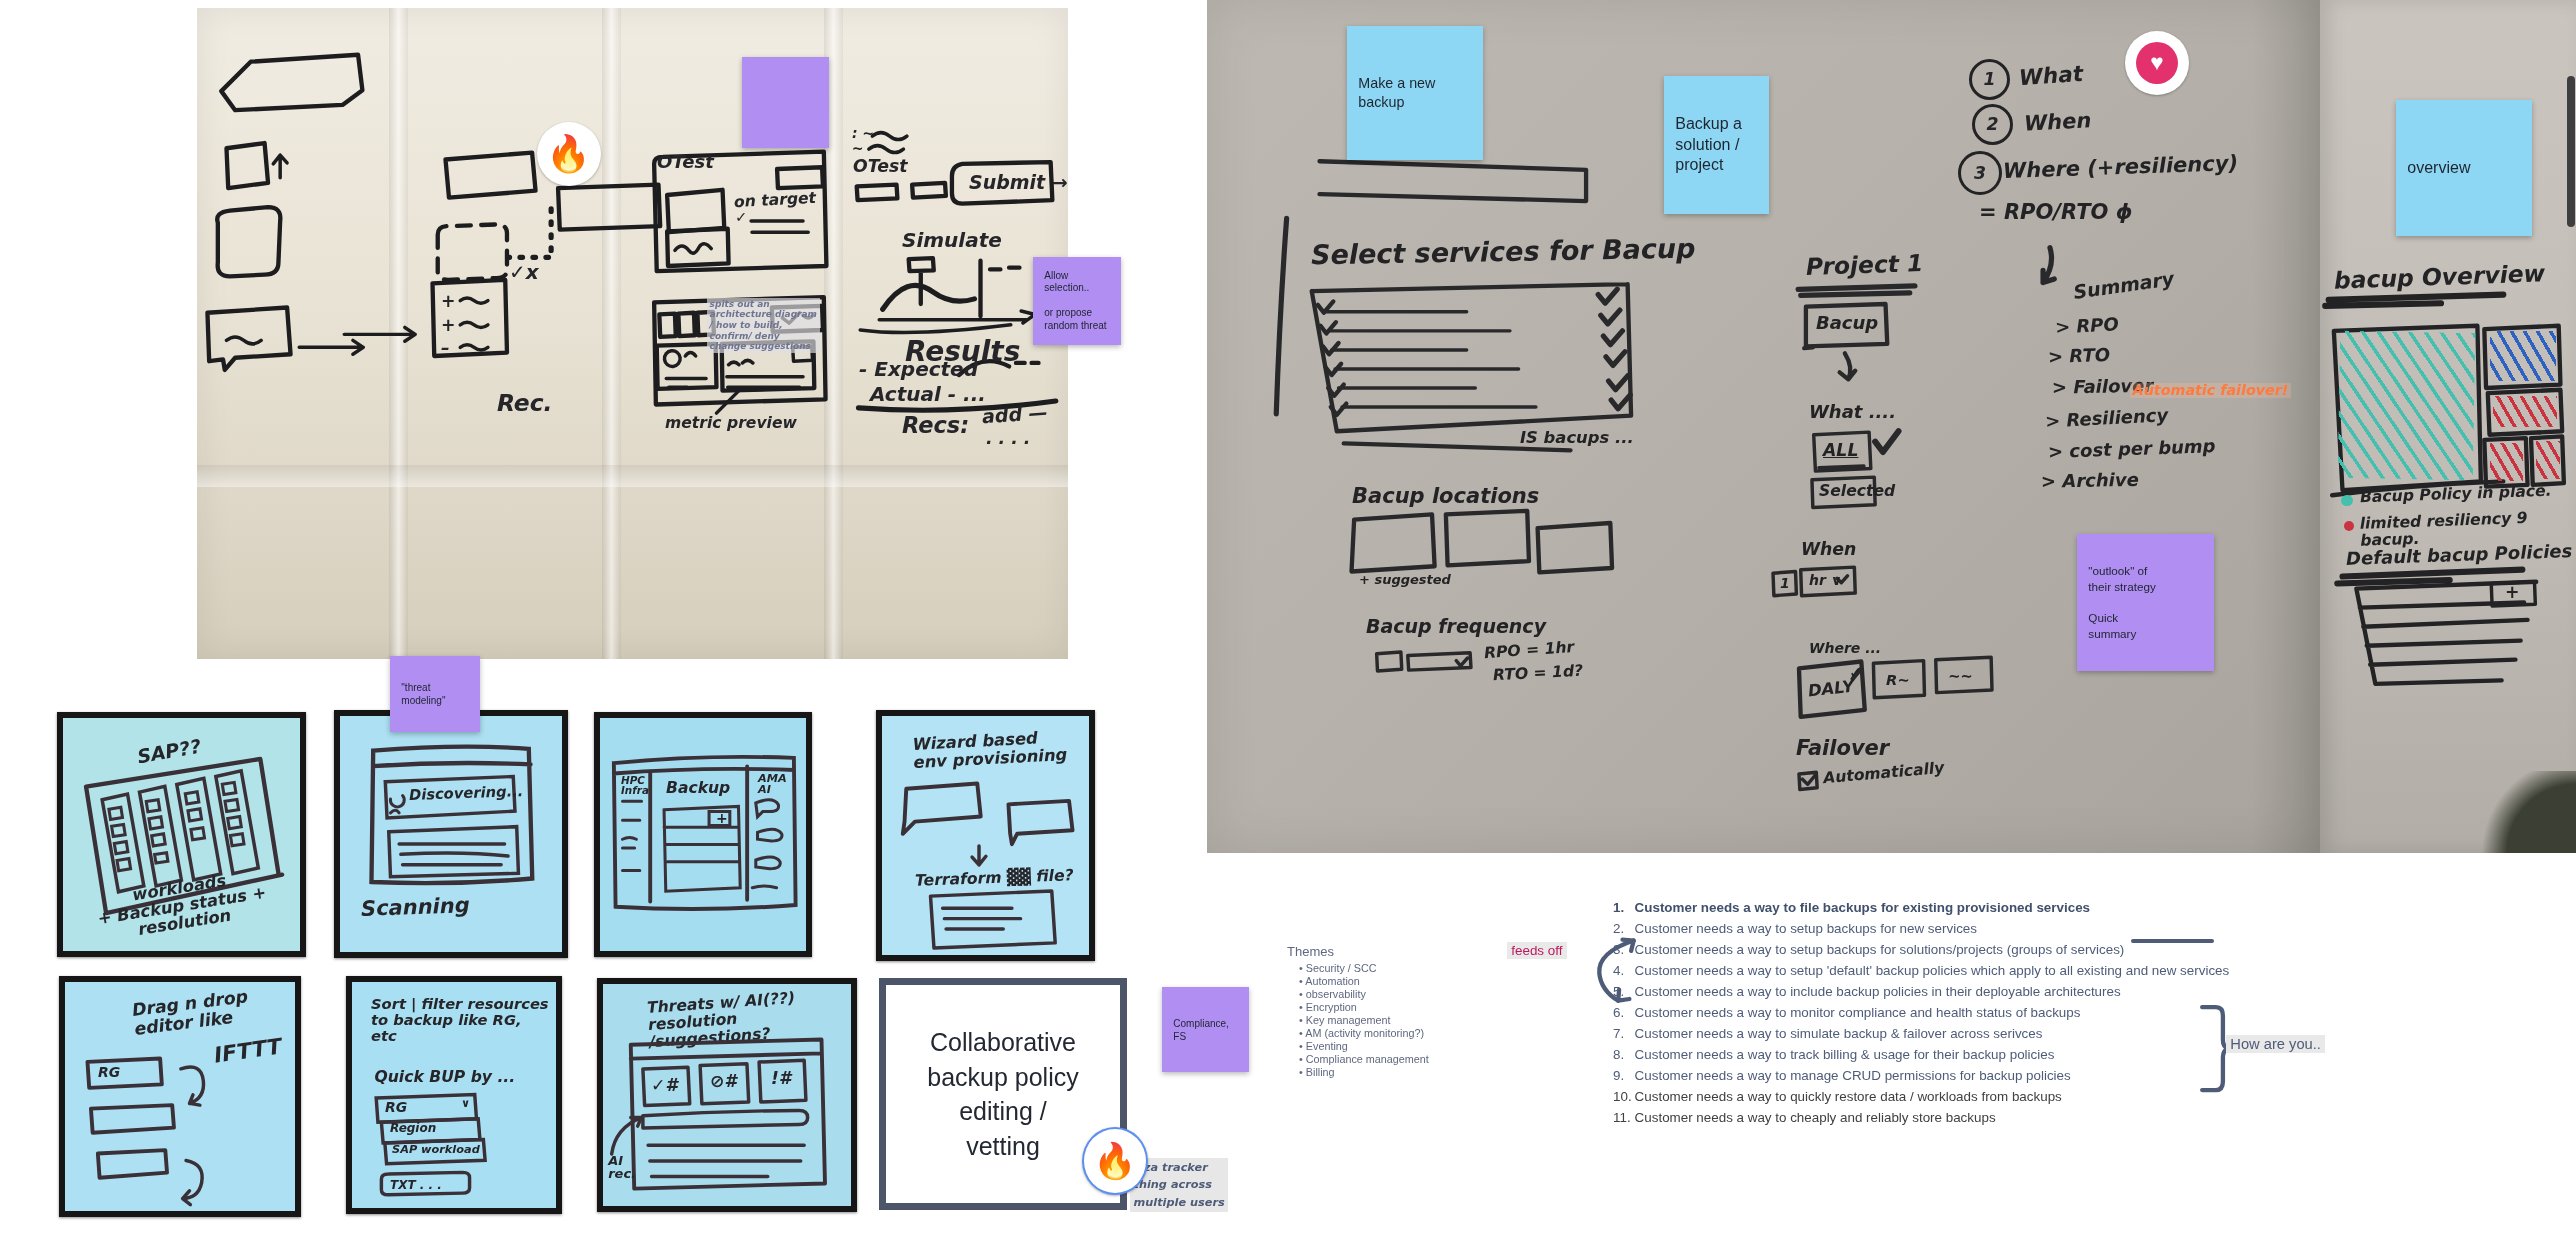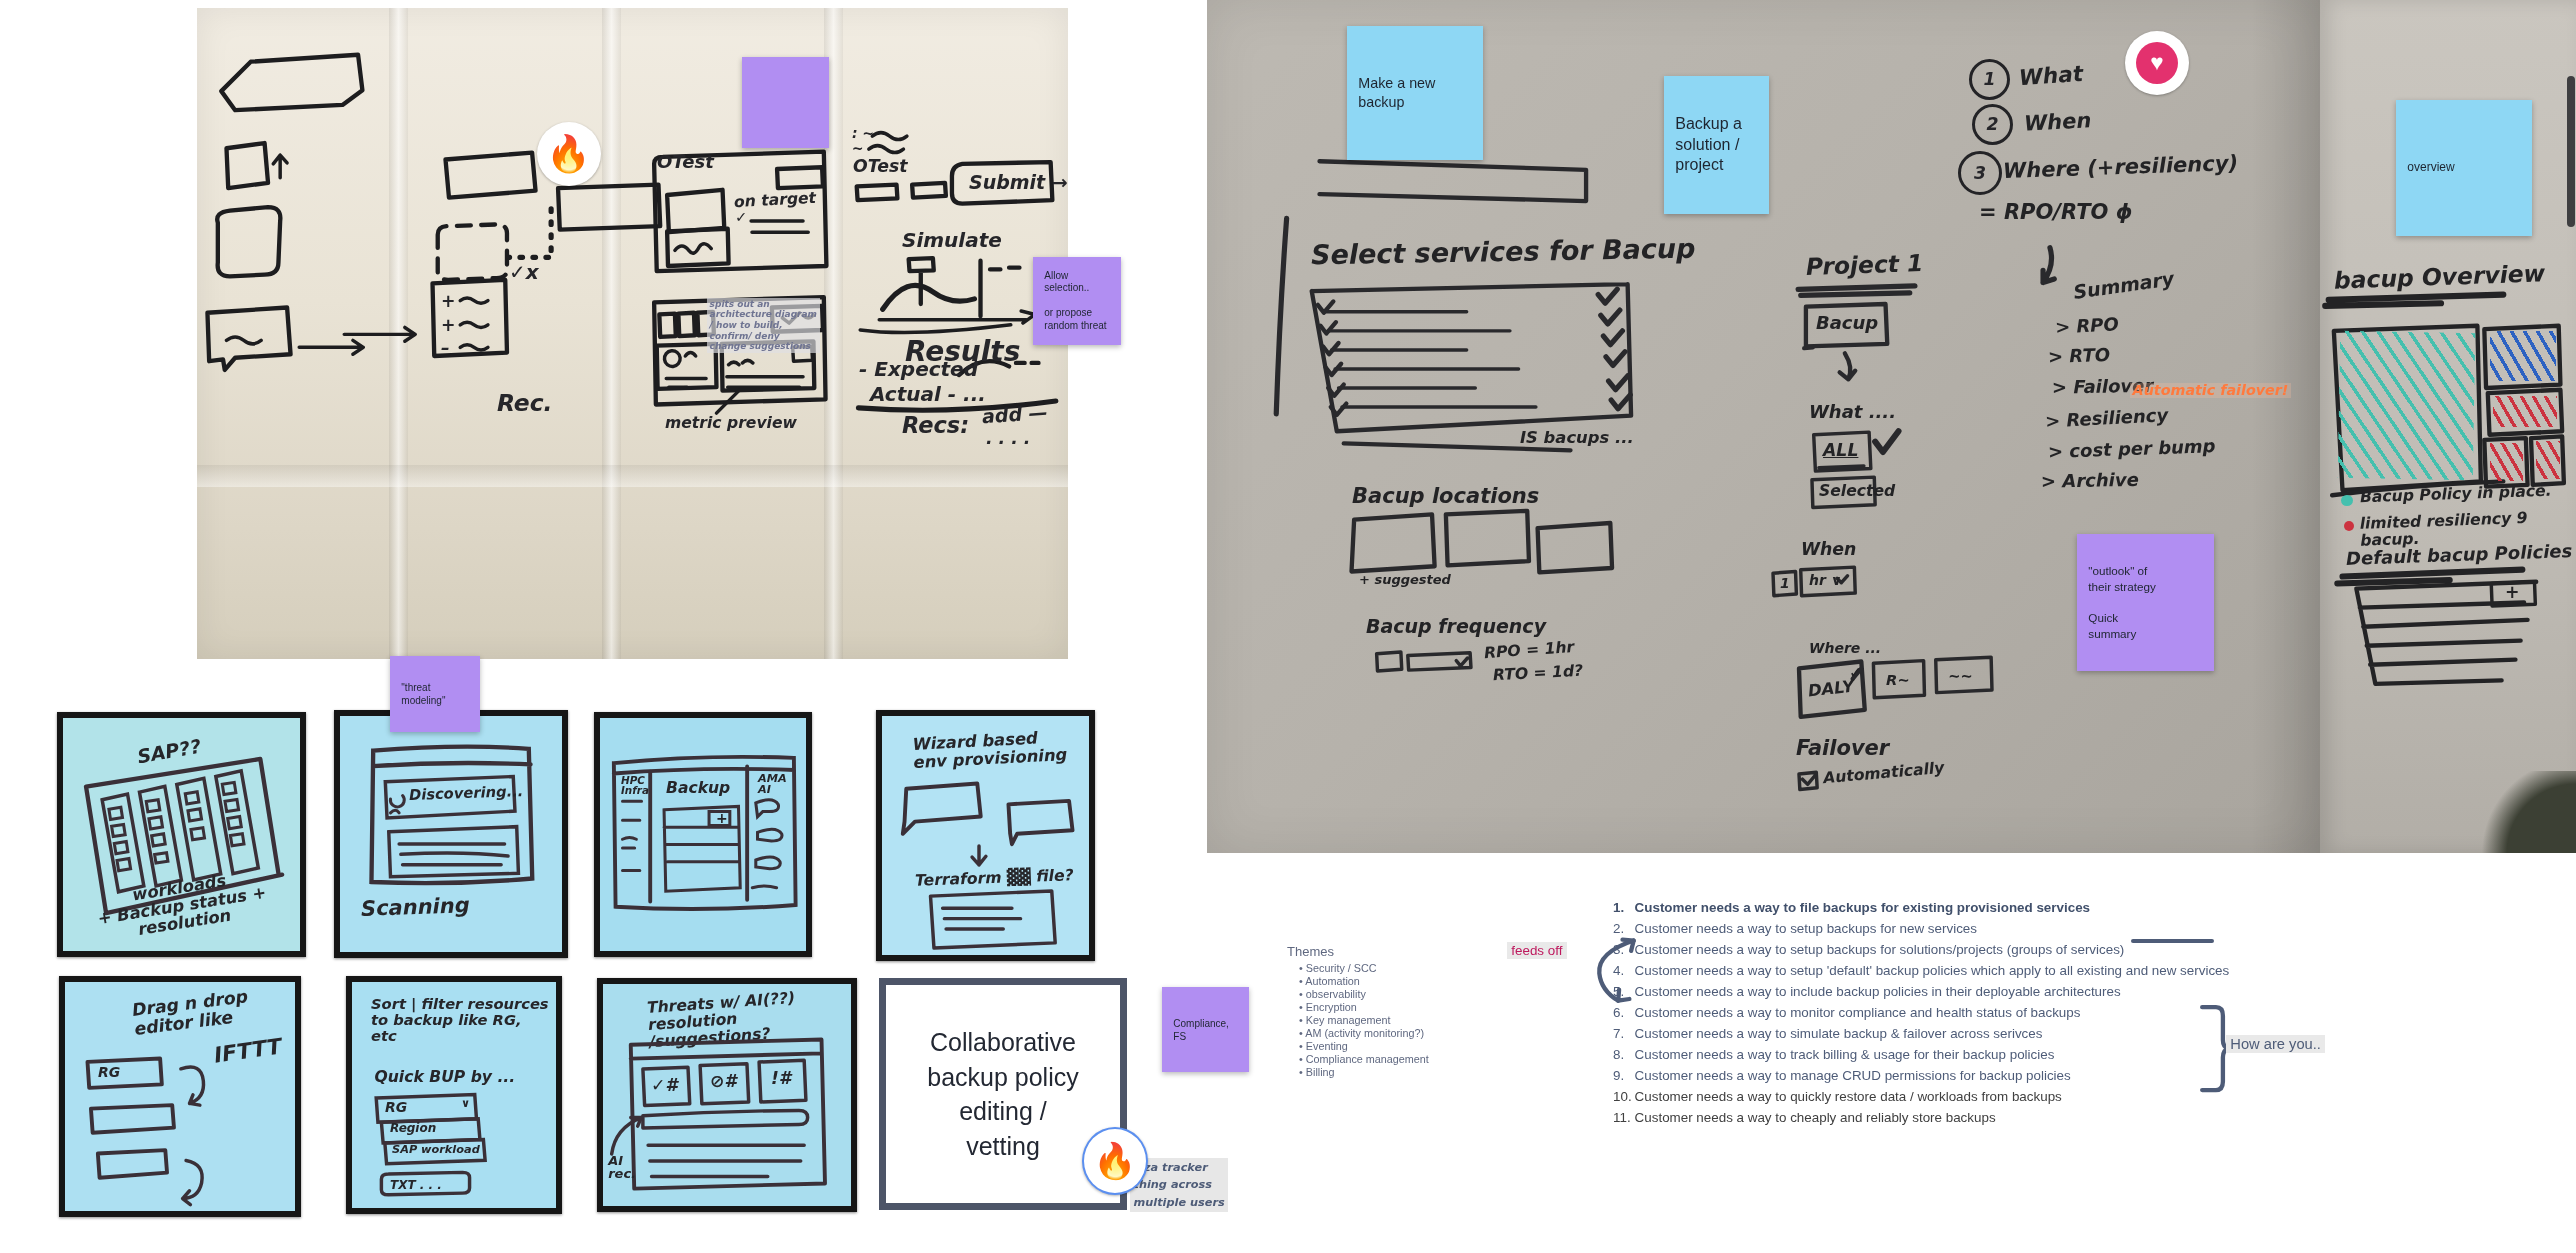--- a/index.html
+++ b/index.html
@@ -257,21 +257,21 @@
 
   <div class="sticky blue" style="left:1347px;top:26px;width:136px;height:134px;font-size:14.3px">
     <span>Make a new
 backup</span>
   </div>
   <div class="sticky blue" style="left:1664px;top:76px;width:105px;height:138px;font-size:16px">
     <span>Backup a
 solution /
 project</span>
   </div>
-  <div class="sticky blue" style="left:2396px;top:100px;width:136px;height:136px;font-size:12px">
+  <div class="sticky blue" style="left:2396px;top:100px;width:136px;height:136px;font-size:16px">
     <span>overview</span>
   </div>
   <div class="sticky purple" style="left:2077px;top:534px;width:137px;height:137px;font-size:11.7px;line-height:1.35">
     <span>"outlook" of
 their strategy
 
 Quick
 summary</span>
   </div>
 

